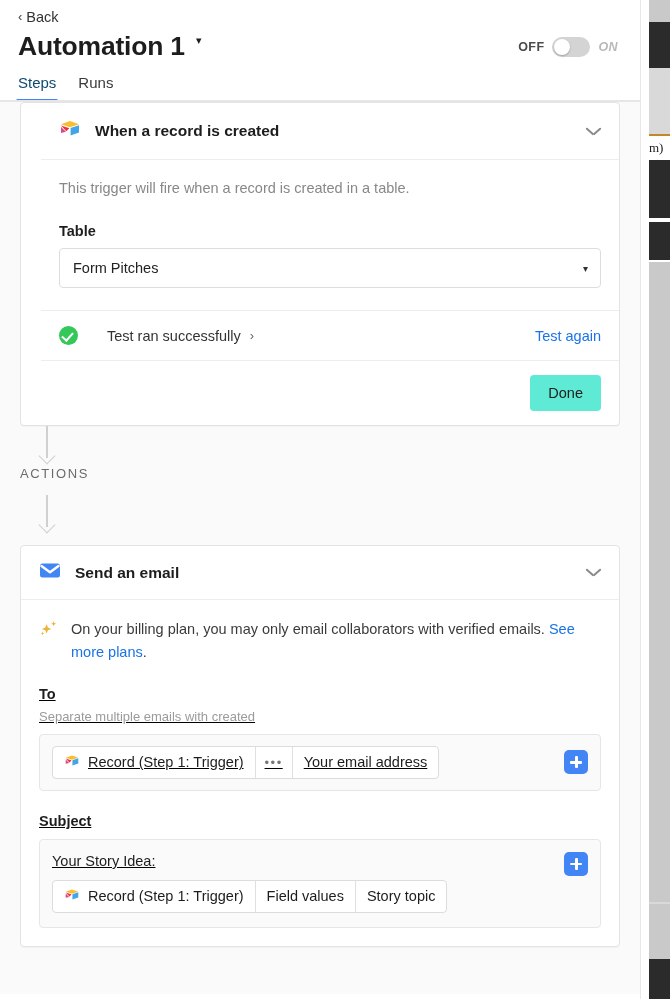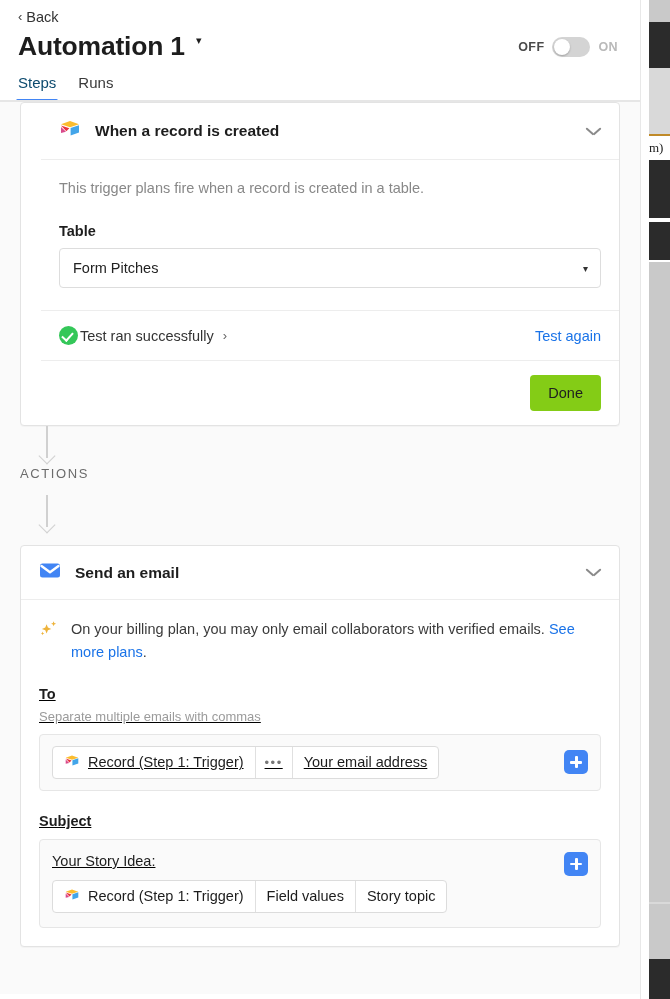--- a/index.html
+++ b/index.html
@@ -39,21 +39,21 @@
   }
   .title-caret {
     margin-left: 11px; font-size: 11px; color: #1d1d1d; cursor: pointer;
     transform: translateY(3px);
   }
   .toggle-wrap {
     margin-left: auto; display: flex; align-items: center; gap: 8px;
   }
   .tg-label { font-size: 12.5px; font-weight: bold; letter-spacing: .4px; }
   .tg-off { color: #4a4a4a; }
-  .tg-on  { color: #b9b9b9; }
+  .tg-on  { color: #b9b9b9; font-style: italic; }
   .switch {
     width: 38px; height: 20px; border-radius: 10px;
     background: #d4d4d4; position: relative; cursor: pointer;
   }
   .switch .knob {
     position: absolute; top: 2px; left: 2px;
     width: 16px; height: 16px; border-radius: 50%;
     background: #fff; box-shadow: 0 1px 2px rgba(0,0,0,.25);
   }
 
@@ -134,31 +134,31 @@
   }
   .check {
     width: 19px; height: 19px; border-radius: 50%;
     background: #34c759; position: relative; flex: 0 0 19px;
   }
   .check::after {
     content: ""; position: absolute; left: 5px; top: 4.4px;
     width: 5px; height: 9px; border: solid #fff;
     border-width: 0 2px 2px 0; transform: rotate(42deg);
   }
-  .test-txt { font-size: 14.5px; color: #333; margin-left: 2px; }
+  .test-txt { font-size: 14.5px; color: #333; margin-left: 29px; }
   .test-arrow { font-size: 13px; color: #666; margin-left: 9px; }
   .test-again {
     margin-left: auto; font-size: 14.5px; color: #1a73e8; cursor: pointer;
   }
   .done-row {
     border-top: 1px solid #ededed;
     padding: 14px 18px; display: flex; justify-content: flex-end;
   }
   .btn-done {
-    background: #84cc16; border: none; border-radius: 4px;
+    background: #5eead4; border: none; border-radius: 4px;
     font-family: inherit; font-size: 14.5px; color: #202020;
     padding: 10px 18px; cursor: pointer;
   }
 
   
   .arrow {
     width: 0; margin-left: 46px; position: relative;
     height: 40px;
   }
   .arrow .stem {
@@ -285,21 +285,21 @@
               <path d="M11.6 9.1 L20 6.2 L20 13.4 L11.6 16.6 Z" fill="#43a5e9"></path>
               <path d="M2 6.6 L10.4 9.3 L7.4 12.2 Z" fill="#e8333f"></path>
               <path d="M2 8.0 L7.0 12.8 L2 14.0 Z" fill="#d94a8c"></path>
             </svg>
           </span>
           <span class="ttl">When a record is created</span>
           <span class="chev-down"></span>
         </div>
 
         <div class="card-body">
-          <div class="desc">This trigger plans fire when a record is created in a table.</div>
+          <div class="desc">This trigger will fire when a record is created in a table.</div>
           <div class="fieldlabel">Table</div>
           <div class="select">
             <span class="val">Form Pitches</span>
             <span class="dd">▾</span>
           </div>
         </div>
 
         <div class="test-row">
           <span class="check"></span>
           <span class="test-txt">Test ran successfully</span>
@@ -345,21 +345,21 @@
             </svg>
           </span>
           <div class="ntxt">
             <span>On your billing plan, you may only email collaborators with verified emails. </span><a>See more plans</a><span>.</span>
           </div>
         </div>
 
         <div style="padding:0 18px 18px 18px;text-decoration:underline;">
 
           <div class="subhead">To</div>
-          <div class="hint">Separate multiple emails with commas</div>
+          <div class="hint">Separate multiple emails with created</div>
           <div class="tokenbox">
             <div class="tokengroup">
               <span class="token">
                 <span>
                   <svg width="16" height="14" viewBox="0 0 22 20">
                     <path d="M2 5.2 L11 2.1 L20 5.2 L11 8.3 Z" fill="#fbbc2e"></path>
                     <path d="M11.6 9.1 L20 6.2 L20 13.4 L11.6 16.6 Z" fill="#43a5e9"></path>
                     <path d="M2 6.6 L10.4 9.3 L7.4 12.2 Z" fill="#e8333f"></path>
                     <path d="M2 8.0 L7.0 12.8 L2 14.0 Z" fill="#d94a8c"></path>
                   </svg>

